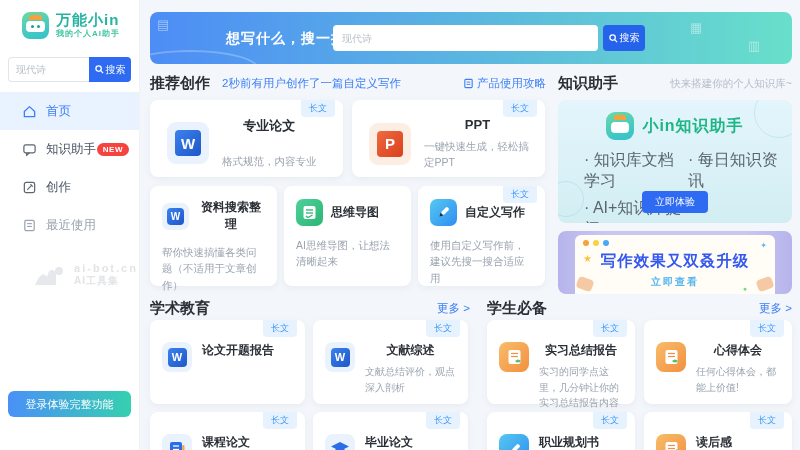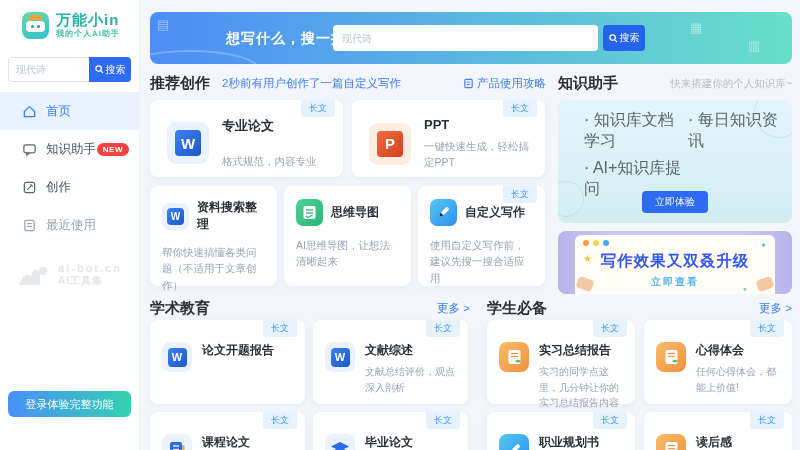--- a/index.html
+++ b/index.html
@@ -17,21 +17,21 @@
   .logo-txt-sub { font-size:8px; color:#3fc6a0; font-weight:bold; letter-spacing:1px; }
   .side-search { display:flex; margin:8px 8px 10px 8px; height:25px; }
   .side-search input { flex:1; min-width:0; border:1px solid #e1e5ea; border-right:none; border-radius:4px 0 0 4px; font-size:10px; padding:0 7px; color:#333; outline:none; }
   .side-search input::placeholder { color:#b9c0c9; }
   .side-search button { width:42px; border:none; background:#2e6bf2; color:#fff; font-size:10px; border-radius:0 4px 4px 0; display:flex; align-items:center; justify-content:center; gap:2px; cursor:pointer; }
   .nav { margin-top:4px; }
   .nav-item { display:flex; align-items:center; gap:9px; height:38px; padding:0 0 0 22px; font-size:12.5px; color:#4b5563; position:relative; cursor:pointer; }
   .nav-item.active { background:#e9f3ff; color:#3d7ff7; }
   .nav-item.dim { color:#9aa3af; }
   .badge-new { position:absolute; right:10px; background:#f5433f; color:#fff; font-size:8px; font-weight:bold; padding:2px 6px; border-radius:8px; letter-spacing:.5px; }
-  .watermark { position:absolute; top:262px; left:0; width:140px; display:flex; align-items:center; justify-content:center; gap:6px; color:#e2e4e8; }
+  .watermark { position:absolute; top:262px; left:16px; width:140px; display:flex; align-items:center; justify-content:center; gap:6px; color:#e2e4e8; }
   .wm-txt div:first-child { font-size:11px; font-weight:bold; letter-spacing:2px; }
   .wm-txt div:last-child { font-size:10px; font-weight:bold; letter-spacing:1px; }
   .login-btn { position:absolute; left:8px; right:8px; bottom:33px; height:26px; border:none; border-radius:6px; background:linear-gradient(90deg,#4a90f7,#35d0b0); color:#fff; font-size:11px; cursor:pointer; }
 
   
   .main { position:absolute; left:140px; top:0; width:660px; height:450px; }
 
   .banner { position:absolute; left:10px; top:12px; width:642px; height:52px; border-radius:8px; background:linear-gradient(90deg,#4d8df6,#68dfca); overflow:hidden; }
   .banner .ghost { position:absolute; color:rgba(255,255,255,.45); font-size:13px; font-weight:bold; }
   .banner .g1 { left:7px; top:5px; } .banner .g2 { left:540px; top:8px; } .banner .g3 { left:598px; top:26px; }
@@ -51,21 +51,21 @@
   .card { position:absolute; background:#fff; border-radius:8px; box-shadow:0 2px 6px rgba(140,160,190,.10); }
   .badge { position:absolute; top:0; right:8px; background:#e6f2fe; color:#459af8; font-size:9px; padding:2px 8px; border-radius:0 0 4px 4px; }
   .ic { border-radius:9px; display:flex; align-items:center; justify-content:center; flex:0 0 auto; }
   .ic-lt { background:#eaf2fe; }
   .blk { color:#fff; font-weight:bold; display:flex; align-items:center; justify-content:center; border-radius:4px; }
   .blk-w { background:linear-gradient(135deg,#3b82ee,#1e56c8); }
   .blk-p { background:linear-gradient(135deg,#f06a3f,#d8401f); }
   .ic-grad-mind { background:linear-gradient(135deg,#4ed19a,#2cb573); }
   .ic-grad-pen  { background:linear-gradient(135deg,#55c8f0,#2f8ef2); }
   .ic-grad-rep  { background:linear-gradient(135deg,#f8bc6a,#f29040); }
-  .card-title { font-size:13px; font-weight:bold; color:#2b2f36; }
+  .card-title { font-size:13px; font-weight:bold; color:#2b2f36;text-align:center; }
   .card-desc { font-size:10.5px; color:#9aa3af; line-height:1.55; }
 
   .bigcard .body { display:flex; align-items:center; gap:13px; padding:17px 14px 0 17px; }
   .midcard { padding:13px 12px 0 12px; }
   .midcard .hd { display:flex; align-items:center; gap:8px; }
   .midcard .hd .card-title { font-size:12px; }
   .midcard .card-desc { margin-top:11px; }
   .seccard { padding:0; }
   .seccard .body { display:flex; gap:10px; padding:22px 12px 0 12px; }
   .seccard .card-title { font-size:12px; }
@@ -259,20 +259,27 @@
           </svg>
       </span>
       <span class="card-title">自定义写作</span>
     </div>
     <div class="card-desc">使用自定义写作前，建议先搜一搜合适应用</div>
   </div>
 
   <div class="kn-panel">
     <i class="deco" style="width:50px;height:50px;right:-12px;top:-12px"></i>
     <i class="deco" style="width:36px;height:36px;left:-10px;bottom:6px"></i>
+    <div class="kn-title-row">
+      <span class="kn-bot">
+          <i class="head"></i>
+          <i class="face"></i>
+        </span>
+      <span class="kn-title">小in知识助手</span>
+    </div>
     <div class="kn-feats">
       <span class="kn-feat">知识库文档学习</span>
       <span class="kn-feat">每日知识资讯</span>
       <span class="kn-feat">AI+知识库提问</span>
     </div>
     <button class="kn-cta">立即体验</button>
   </div>
 
   <div class="promo">
     <div class="promo-card">

